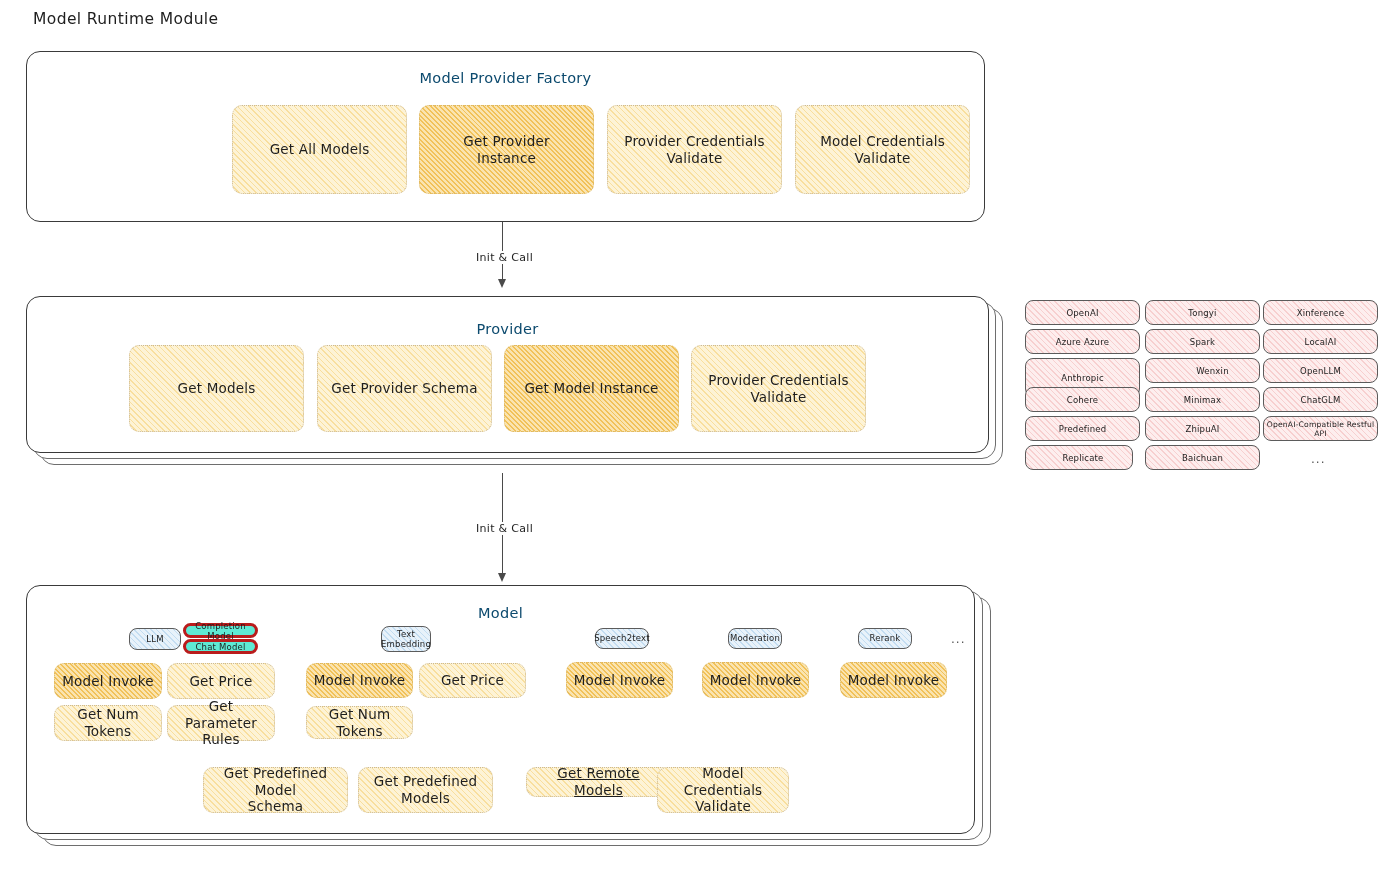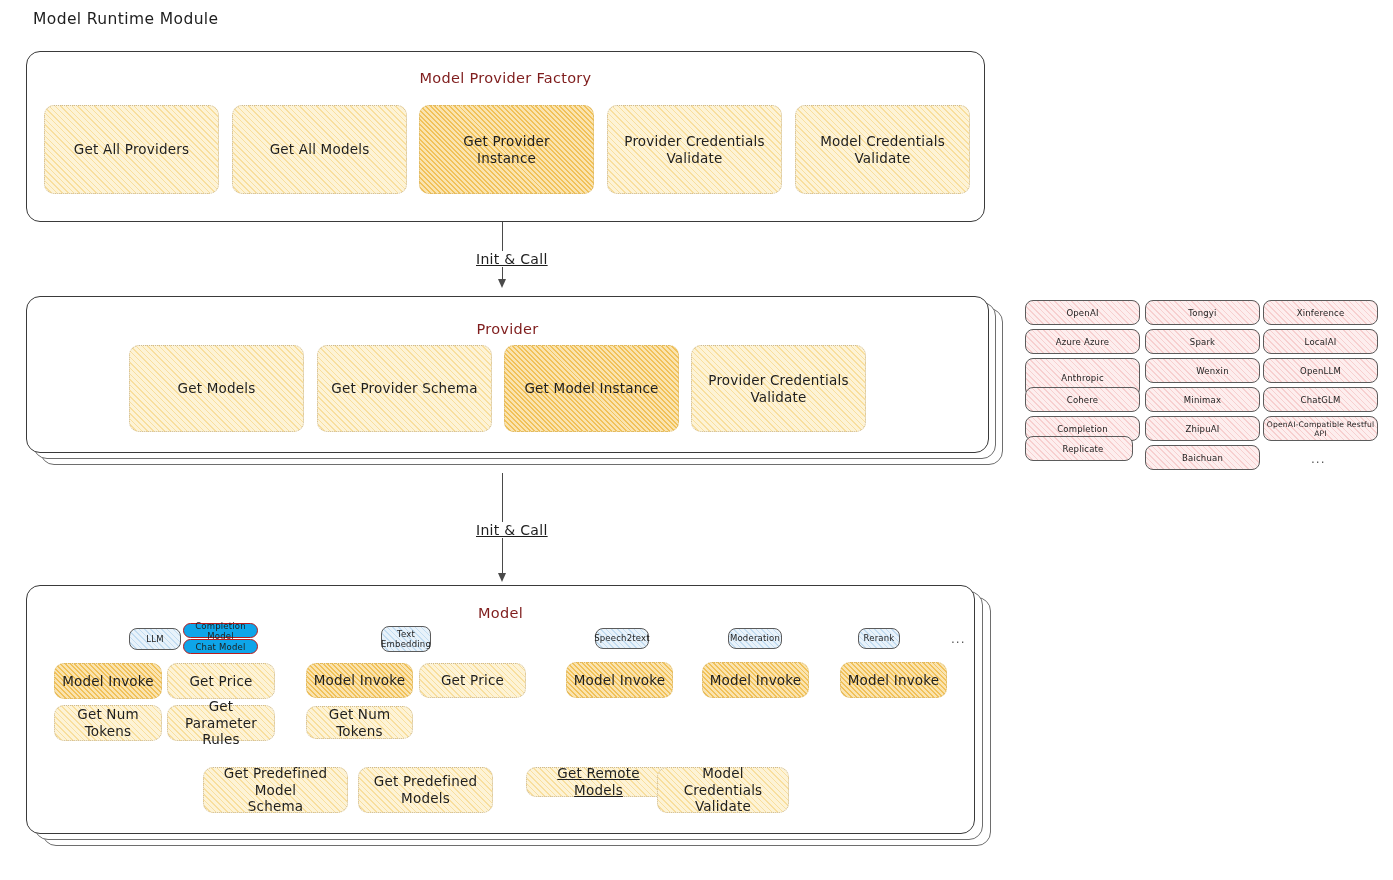--- a/index.html
+++ b/index.html
@@ -25,21 +25,21 @@
     box-sizing:border-box;
     border:1.1px solid #6e6e6e;
     border-radius:14px;
     background:#ffffff;
   }
   .panel-label{
     position:absolute;
     left:0;right:0;
     text-align:center;
     font-size:14.5px;
-    color:#7f1d1d;
+    color:#0c4a6e;
     letter-spacing:.3px;
   }
 
   
   .node{
     position:absolute;
     box-sizing:border-box;
     border:1.4px dotted #cbb994;
     border-radius:10px;
     display:flex;align-items:center;justify-content:center;
@@ -105,68 +105,66 @@
       repeating-linear-gradient(45deg,
         rgba(150,195,230,.45) 0px,
         rgba(150,195,230,.45) 1px,
         rgba(255,255,255,0) 1px,
         rgba(255,255,255,0) 4px);
     z-index:5;
   }
   .wchip{
     position:absolute;
     box-sizing:border-box;
-    border:1px solid #b91c1c;
+    border:3px solid #b91c1c;
     border-radius:8px;
     display:flex;align-items:center;justify-content:center;
     text-align:center;
     font-size:8.5px;letter-spacing:.2px;color:#1e1e1e;
-    background:#0ea5e9;z-index:5;
+    background:#5eead4;z-index:5;
   }
 
   .ellipsis{
     position:absolute;font-size:12px;color:#555;
     letter-spacing:1px;z-index:5;
   }
 
   
   .arrow-line{
     position:absolute;width:1.3px;background:#4a4a4a;z-index:2;
   }
   .arrow-head{
     position:absolute;width:0;height:0;
     border-left:4.5px solid transparent;
     border-right:4.5px solid transparent;
     border-top:9px solid #4a4a4a;
     z-index:2;
   }
   .arrow-label{
-    position:absolute;font-size:14px;color:#1e1e1e;
+    position:absolute;font-size:11px;color:#1e1e1e;
     background:#fff;padding:0 4px;white-space:nowrap;z-index:3;
     letter-spacing:.3px;
-    text-decoration:underline;
   }
 
   .page-title{
     position:absolute;left:33px;top:10px;
     font-size:15.5px;color:#1e1e1e;letter-spacing:.4px;
   }
 </style>
 </head>
 <body>
 
 <div class="canvas">
 
   <div class="page-title">Model Runtime Module</div>
 
   <div class="panel" style="left:26px;top:51px;width:959px;height:171px;">
     <div class="panel-label" style="top:18px;">Model Provider Factory</div>
   </div>
 
-  <div class="node" style="left:44px;top:105px;width:175px;height:89px;">Get All Providers</div>
   <div class="node" style="left:232px;top:105px;width:175px;height:89px;">Get All Models</div>
   <div class="node hl" style="left:419px;top:105px;width:175px;height:89px;white-space:pre-line;">Get Provider
 Instance</div>
   <div class="node" style="left:607px;top:105px;width:175px;height:89px;white-space:pre-line;">Provider Credentials
 Validate</div>
   <div class="node" style="left:795px;top:105px;width:175px;height:89px;white-space:pre-line;">Model Credentials
 Validate</div>
 
   <div class="arrow-line" style="left:502px;top:222px;height:61px;"></div>
   <div class="arrow-head" style="left:498px;top:279px;"></div>
@@ -181,22 +179,22 @@
   <div class="node" style="left:129px;top:345px;width:175px;height:87px;">Get Models</div>
   <div class="node" style="left:317px;top:345px;width:175px;height:87px;">Get Provider Schema</div>
   <div class="node hl" style="left:504px;top:345px;width:175px;height:87px;">Get Model Instance</div>
   <div class="node" style="left:691px;top:345px;width:175px;height:87px;white-space:pre-line;">Provider Credentials
 Validate</div>
 
   <div class="chip" style="left:1025px;top:300px;width:115px;height:25px;">OpenAI</div>
   <div class="chip" style="left:1025px;top:329px;width:115px;height:25px;">Azure Azure</div>
   <div class="chip" style="left:1025px;top:358px;width:115px;height:39px;">Anthropic</div>
   <div class="chip" style="left:1025px;top:387px;width:115px;height:25px;">Cohere</div>
-  <div class="chip" style="left:1025px;top:416px;width:115px;height:25px;">Completion</div>
-  <div class="chip" style="left:1025px;top:436px;width:108px;height:25px;padding-left:8px;">Replicate</div>
+  <div class="chip" style="left:1025px;top:416px;width:115px;height:25px;">Predefined</div>
+  <div class="chip" style="left:1025px;top:445px;width:108px;height:25px;padding-left:8px;">Replicate</div>
 
   <div class="chip" style="left:1145px;top:300px;width:115px;height:25px;">Tongyi</div>
   <div class="chip" style="left:1145px;top:329px;width:115px;height:25px;">Spark</div>
   <div class="chip" style="left:1145px;top:358px;width:115px;height:25px;padding-left:20px;">Wenxin</div>
   <div class="chip" style="left:1145px;top:387px;width:115px;height:25px;">Minimax</div>
   <div class="chip" style="left:1145px;top:416px;width:115px;height:25px;">ZhipuAI</div>
   <div class="chip" style="left:1145px;top:445px;width:115px;height:25px;">Baichuan</div>
 
   <div class="chip" style="left:1263px;top:300px;width:115px;height:25px;">Xinference</div>
   <div class="chip" style="left:1263px;top:329px;width:115px;height:25px;">LocalAI</div>
@@ -231,21 +229,21 @@
   <div class="node hl" style="left:306px;top:663px;width:107px;height:35px;">Model Invoke</div>
   <div class="node" style="left:419px;top:663px;width:107px;height:35px;">Get Price</div>
   <div class="node" style="left:306px;top:706px;width:107px;height:33px;">Get Num Tokens</div>
 
   <div class="tchip" style="left:595px;top:628px;width:54px;height:21px;">Speech2text</div>
   <div class="node hl" style="left:566px;top:662px;width:107px;height:36px;">Model Invoke</div>
 
   <div class="tchip" style="left:728px;top:628px;width:54px;height:21px;">Moderation</div>
   <div class="node hl" style="left:702px;top:662px;width:107px;height:36px;">Model Invoke</div>
 
-  <div class="tchip" style="left:858px;top:628px;width:42px;height:21px;">Rerank</div>
+  <div class="tchip" style="left:858px;top:628px;width:54px;height:21px;">Rerank</div>
   <div class="node hl" style="left:840px;top:662px;width:107px;height:36px;">Model Invoke</div>
 
   <div class="ellipsis" style="left:951px;top:632px;">...</div>
 
   <div class="node" style="left:203px;top:767px;width:145px;height:46px;white-space:pre-line;">Get Predefined Model
 Schema</div>
   <div class="node" style="left:358px;top:767px;width:135px;height:46px;white-space:pre-line;">Get Predefined
 Models</div>
   <div class="node" style="left:526px;top:767px;width:145px;height:30px;text-decoration:underline;">Get Remote Models</div>
   <div class="node" style="left:657px;top:767px;width:132px;height:46px;white-space:pre-line;">Model Credentials

